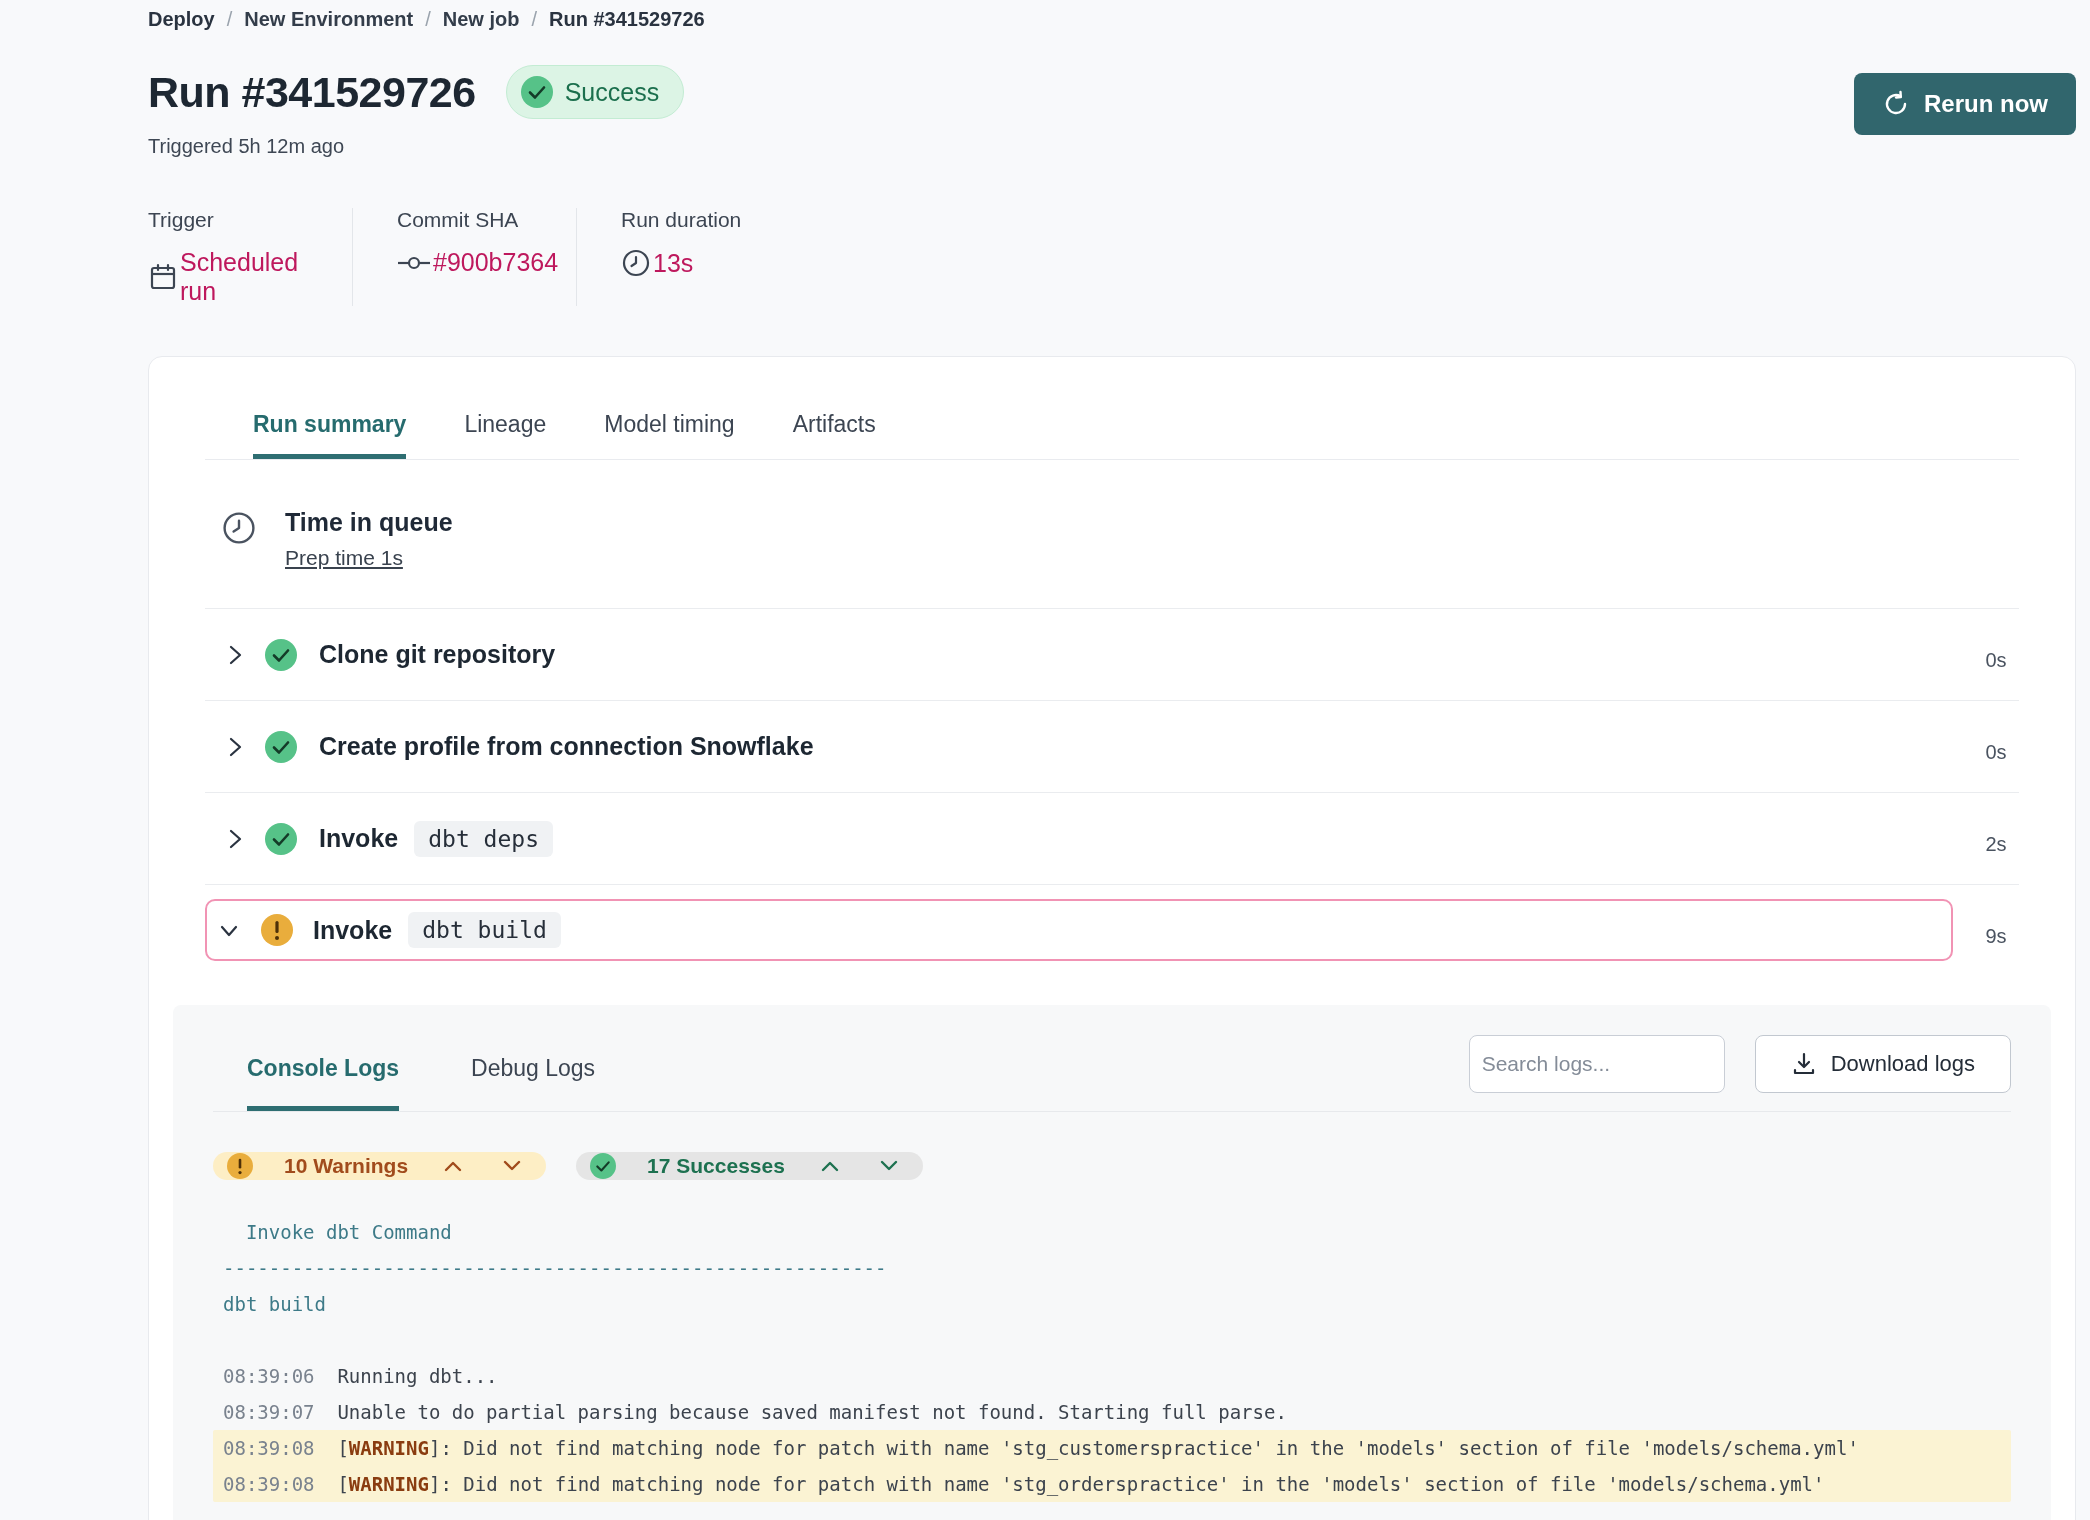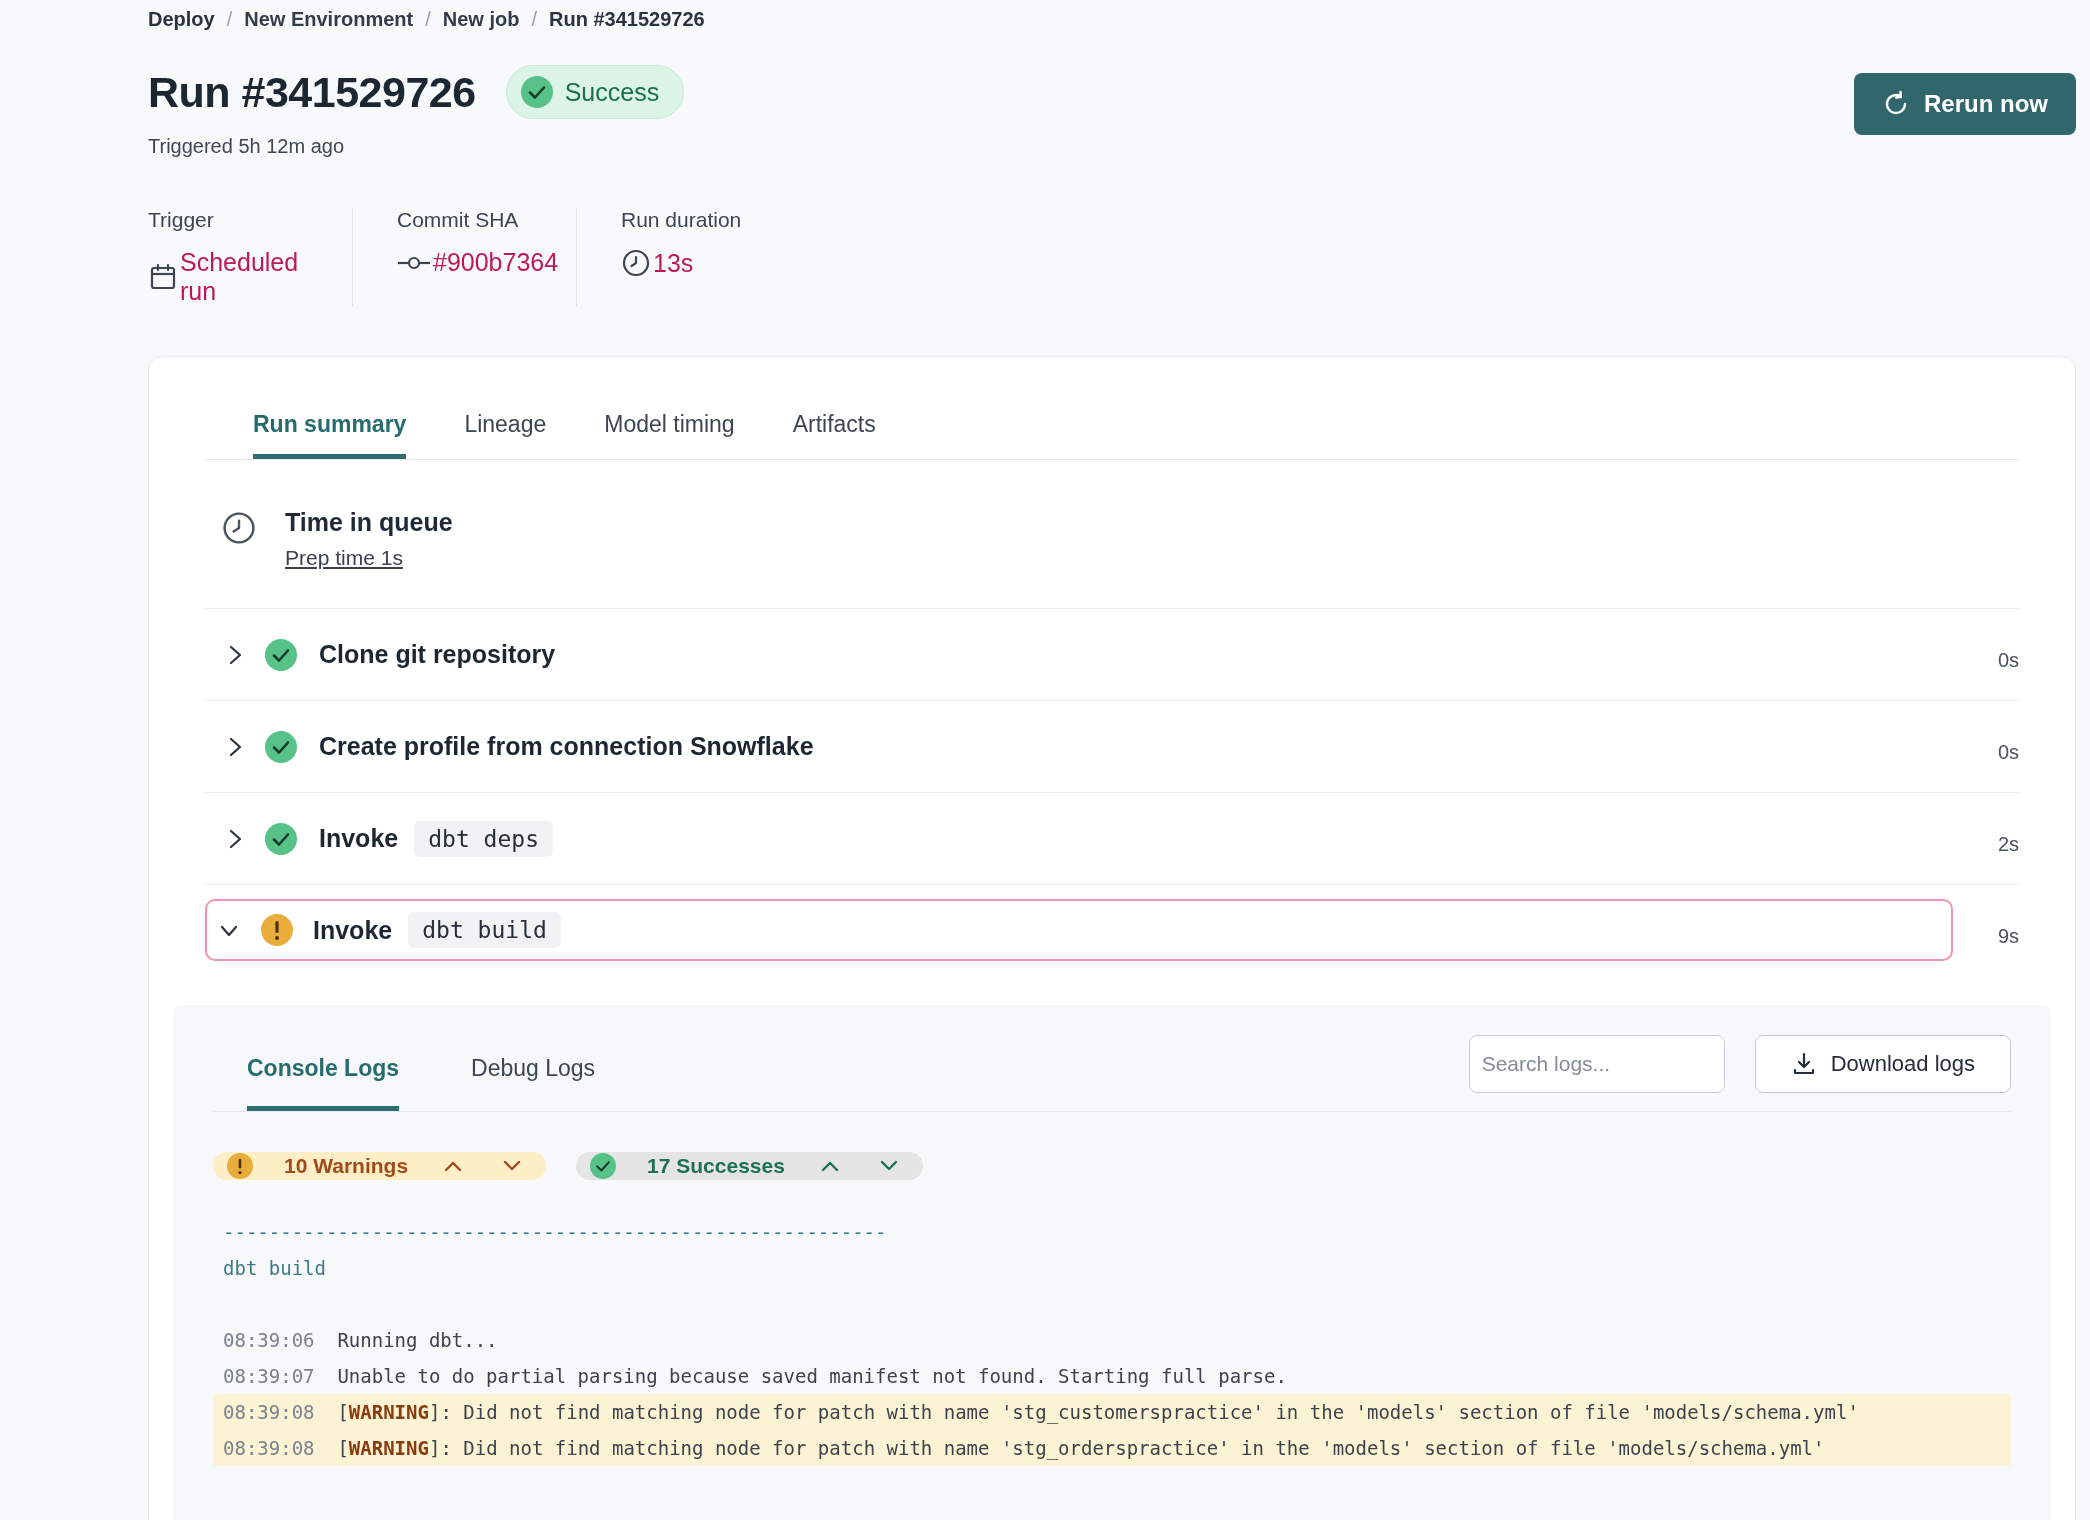--- a/index.html
+++ b/index.html
@@ -50,21 +50,21 @@
   .queue-link { display:inline-block; font-size:21px; color:#39424e; margin-top:9px; text-decoration:underline; cursor:pointer; }
 
   
   .step { display:flex; align-items:center; height:92px; border-bottom:1px solid #eaecef; }
   .step.last { border-bottom:none; height:auto; padding:14px 0; }
   .chev { width:40px; display:flex; justify-content:flex-start; padding-left:20px; cursor:pointer; }
   .step-icon { margin:0 22px 0 20px; display:flex; }
   .step-title { font-size:25px; font-weight:700; color:#1d2732; display:flex; align-items:center; gap:16px; }
   .code-chip { font-family:"DejaVu Sans Mono", monospace; font-weight:400; font-size:23px; color:#262e39;
     background:#f0f2f4; border-radius:6px; padding:5px 14px; }
-  .step-duration { margin-left:auto; font-size:20px; color:#4a5360; width:46px; text-align:right;margin-top:12px; }
+  .step-duration { margin-left:auto; font-size:20px; color:#4a5360; width:46px; text-align:center;margin-top:12px; }
   .warn-box { flex:1; display:flex; align-items:center; border:2px solid #f193b4; border-radius:10px;
     height:62px; margin-right:20px; }
   .warn-box .chev { padding-left:10px; }
   .warn-box .step-icon { margin:0 20px 0 14px; }
 
   
   .console { background:#f7f8f9; border-radius:8px; margin:30px -32px 0 -32px; padding:30px 40px 60px 40px; }
   .console-head { display:flex; align-items:center; border-bottom:1px solid #e7e9ec; }
   .console-tabs { display:flex; gap:72px; padding-left:34px; align-self:flex-end; }
   .ctab { font-size:23px; color:#3c4552; padding-bottom:24px; border-bottom:5px solid transparent; cursor:pointer; }
@@ -312,20 +312,21 @@
           </span>
           <span class="pill-chev">
             <svg width="20" height="14" viewBox="0 0 20 14">
                 <path d="M3 3 L10 10 L17 3" stroke="#1d7150" stroke-width="2.4" fill="none" stroke-linecap="round" stroke-linejoin="round"></path>
               </svg>
           </span>
         </div>
       </div>
 
       <div class="log-block">
+        <div class="log-teal log-plain">  Invoke dbt Command</div>
         <div class="log-teal log-plain">----------------------------------------------------------</div>
         <div class="log-teal log-plain">dbt build</div>
         <div class="log-plain">&nbsp;</div>
 
         <div class="log-line"><span class="t">08:39:06</span><span>  Running dbt...</span></div>
         <div class="log-line"><span class="t">08:39:07</span><span>  Unable to do partial parsing because saved manifest not found. Starting full parse.</span></div>
 
         <div class="warn-block">
           <div class="log-line"><span class="t">08:39:08</span><span>  </span><span>[</span><span class="wl">WARNING</span><span>]: </span><span>Did not find matching node for patch with name 'stg_customerspractice' in the 'models' section of file 'models/schema.yml'</span></div>
           <div class="log-line"><span class="t">08:39:08</span><span>  </span><span>[</span><span class="wl">WARNING</span><span>]: </span><span>Did not find matching node for patch with name 'stg_orderspractice' in the 'models' section of file 'models/schema.yml'</span></div>

